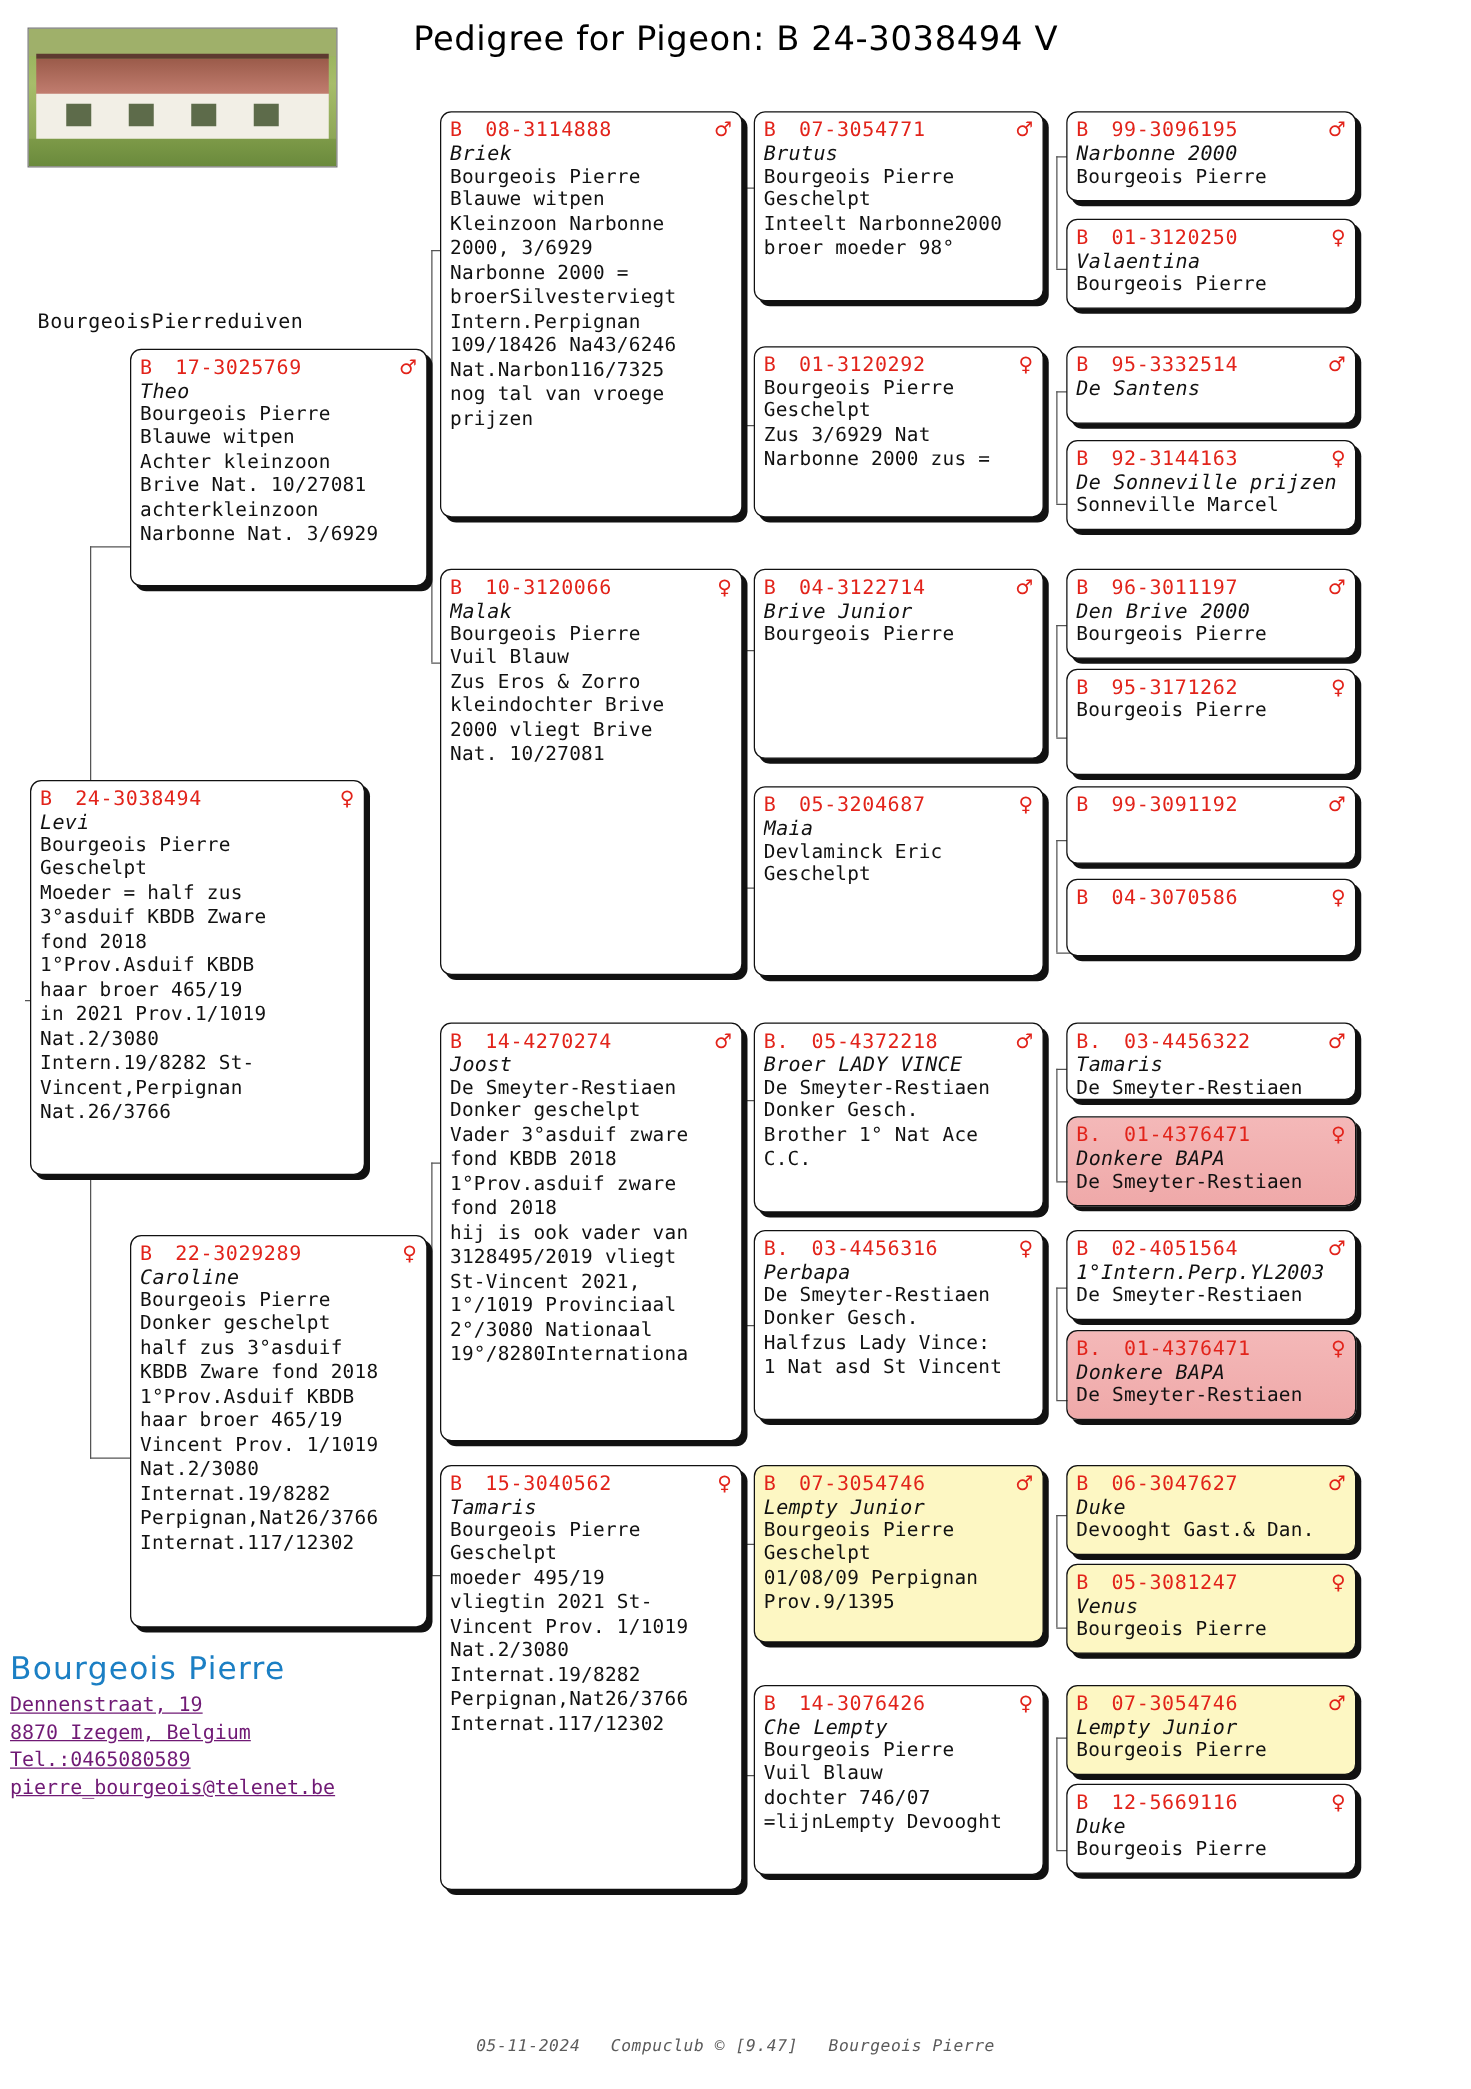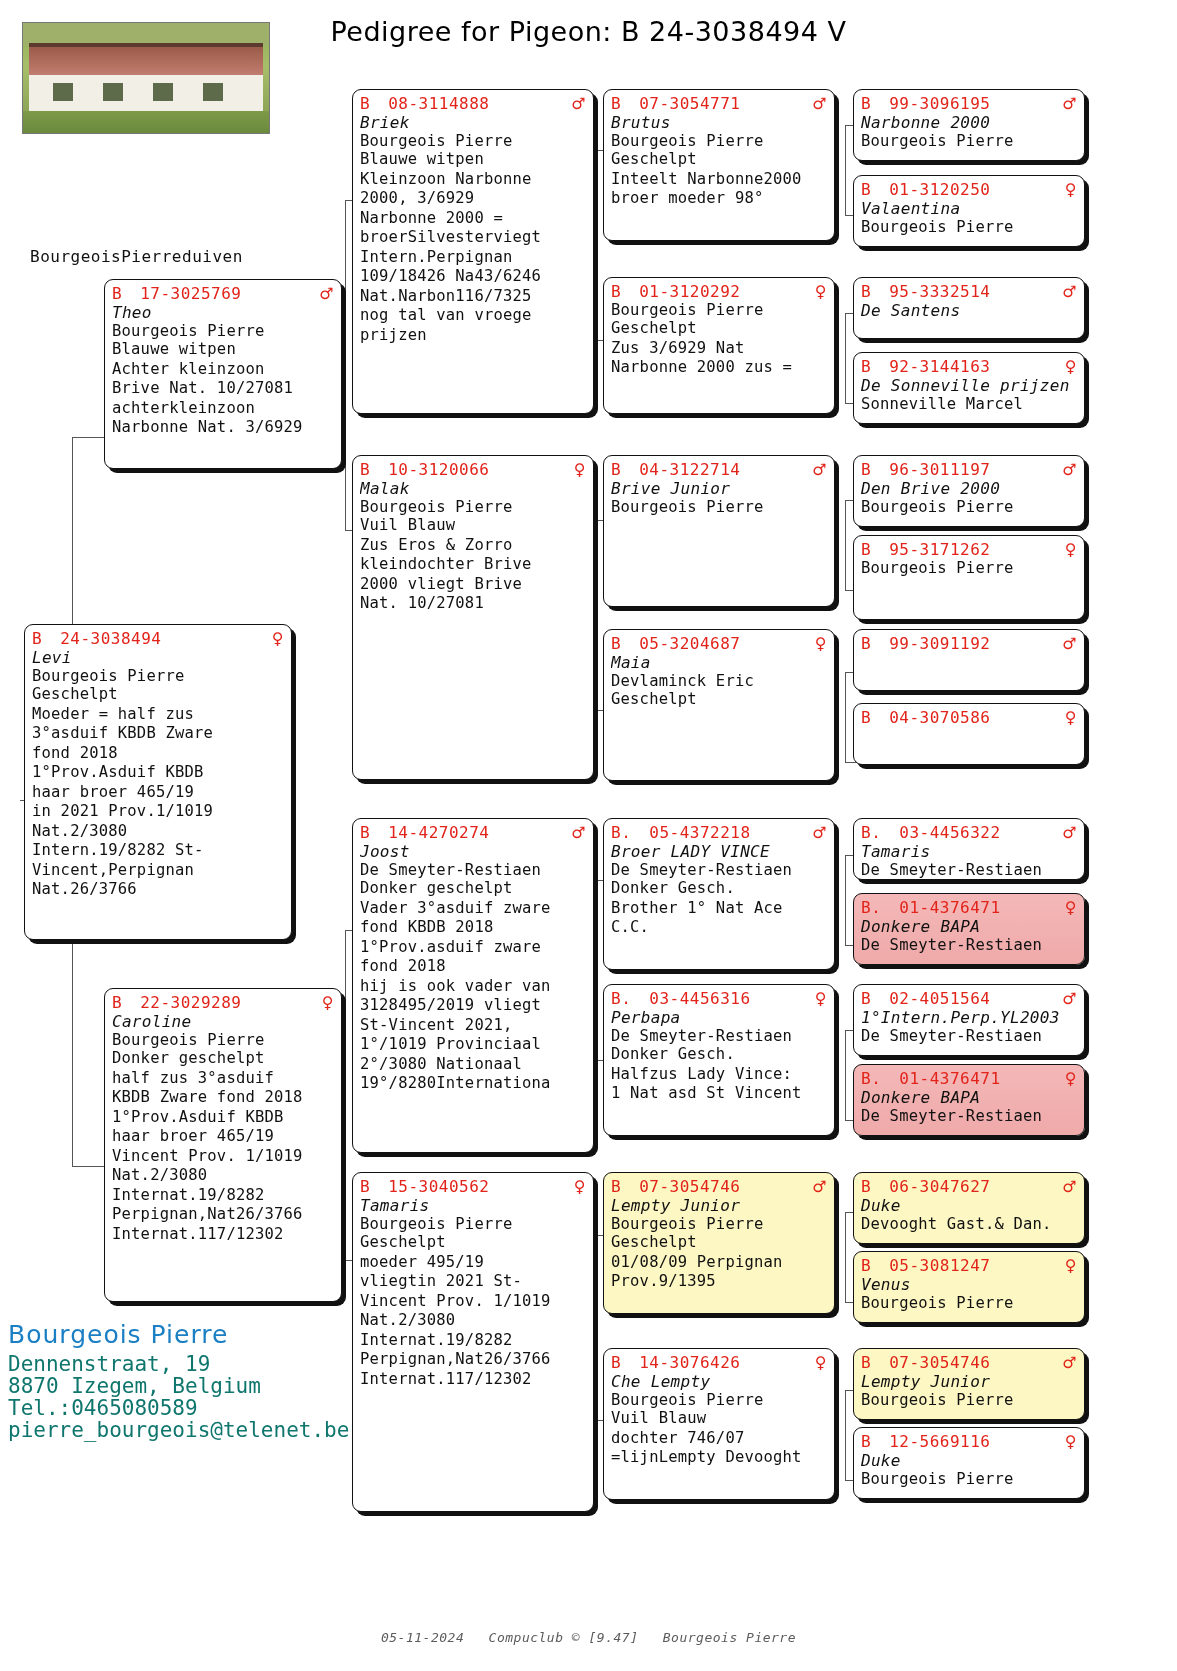--- a/index.html
+++ b/index.html
@@ -46,21 +46,21 @@
   
   #loft-name{
     left:30px;top:247px;font-size:16px;letter-spacing:0.5px;color:#111;
   }
   
   #address{left:8px;top:1320px;width:330px;}
   #address .fancy{
     font-family:"DejaVu Sans", sans-serif;
     font-size:25px;color:#1b7fc4;letter-spacing:1px;margin-bottom:4px;
   }
-  #address .line{font-size:21px;line-height:22px;color:#0f766e;}
+  #address .line{font-size:16px;line-height:22px;color:#701a75;text-decoration:underline;}
   
   #footer{
     left:0;top:1630px;width:1177px;text-align:center;
     font-size:13px;font-style:italic;color:#5b5b5b;letter-spacing:0.5px;
   }
   #footer span{margin:0 8px;}
   
   .ln{position:absolute;background:#555;}
   
   .card{

